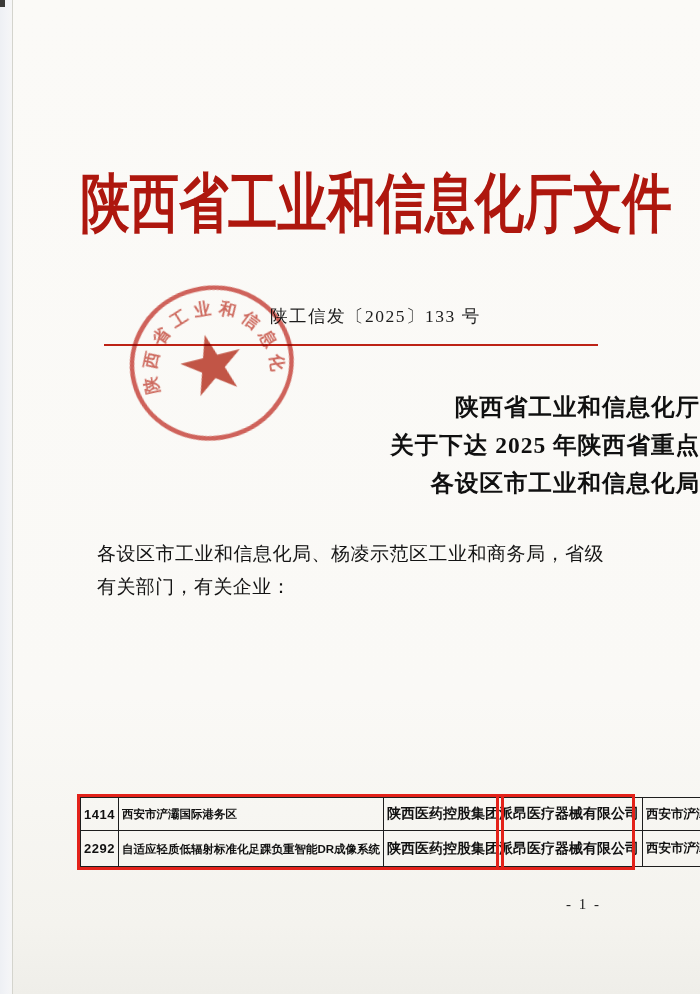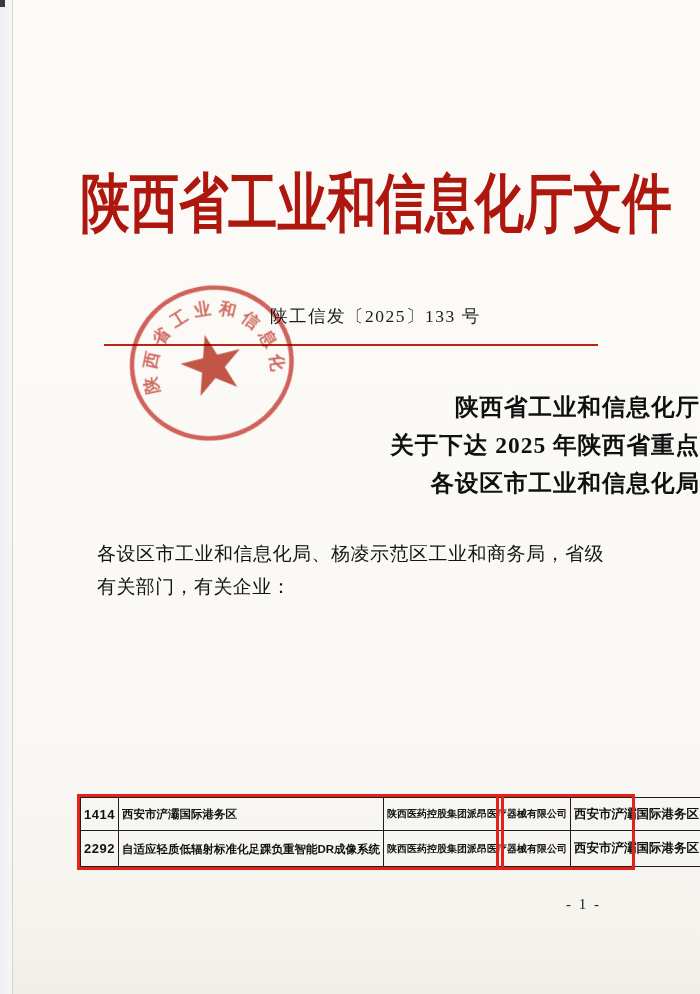--- a/index.html
+++ b/index.html
@@ -63,21 +63,21 @@
   table.projects td{
     border:1.6px solid #1d1d1d;
     padding:1px 3px;vertical-align:middle;
     font-family:"Liberation Sans","DejaVu Sans",sans-serif;
     font-weight:700;color:#111;
     overflow:hidden;white-space:nowrap;
   }
   td.c-seq{width:34px;text-align:center;font-family:"Liberation Serif",serif;
     font-weight:400;font-size:13px;letter-spacing:.5px;}
   td.c-prod{width:120px;font-size:11.5px;line-height:14px;white-space:normal;}
-  td.c-comp{width:254px;font-size:10px;letter-spacing:0;margin-top:24px;}
+  td.c-comp{width:254px;font-size:14px;letter-spacing:0;margin-top:24px;}
   td.c-dist{width:126px;font-size:12.5px;}
   tr.r1 td{height:30px;}
   tr.r2 td{height:33px;}
   .hl{position:absolute;top:-3px;height:calc(100% + 6px);
     border:3px solid #e3221a;pointer-events:none;box-sizing:border-box;}
   .hl-left{left:-3px;width:427px;}
   .hl-right{left:416px;width:139px;}
   
   .page-number{
     position:absolute;top:896px;left:566px;

